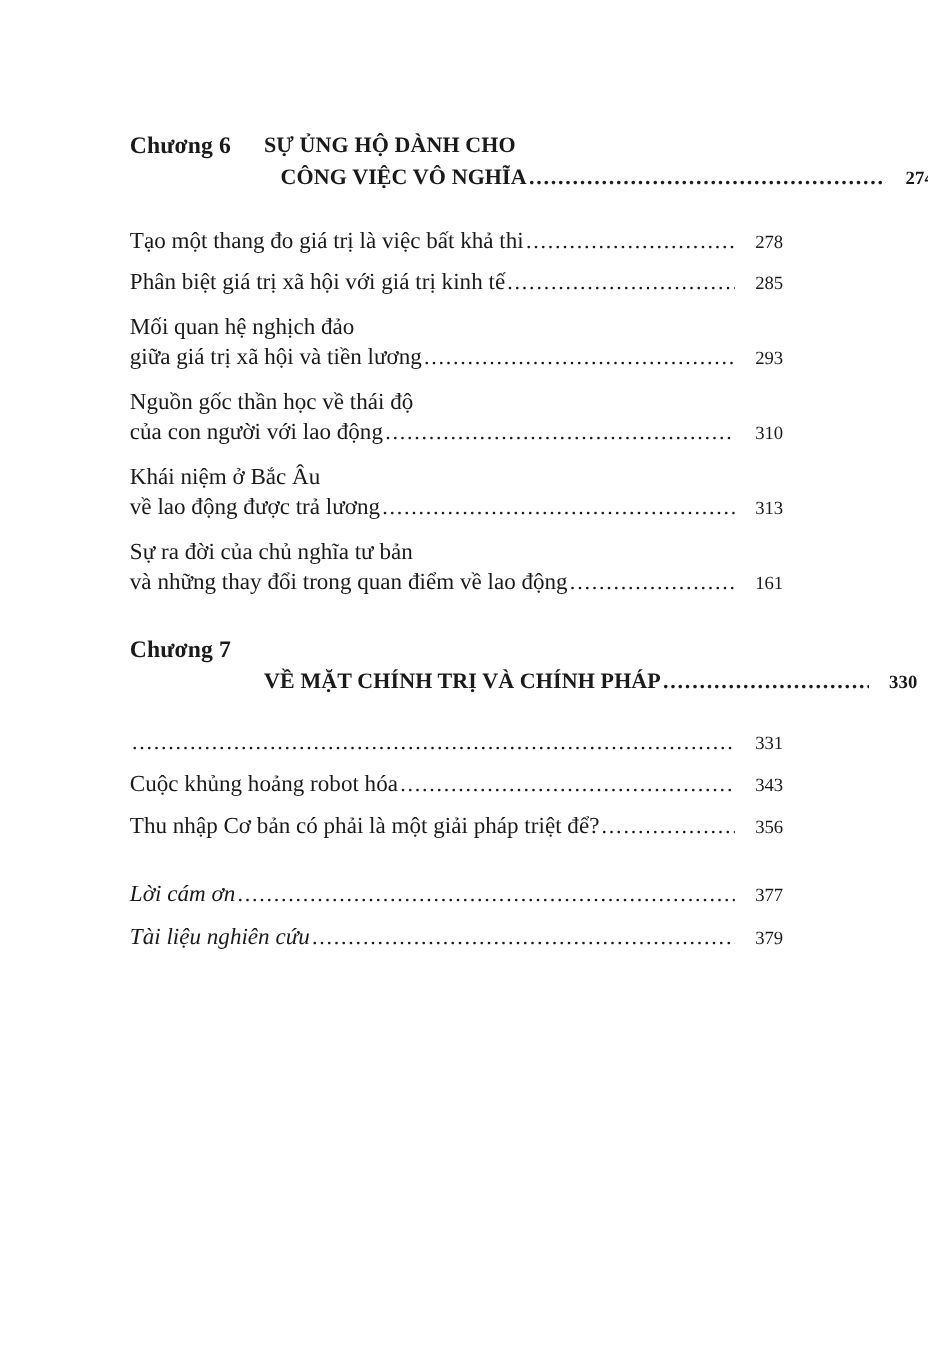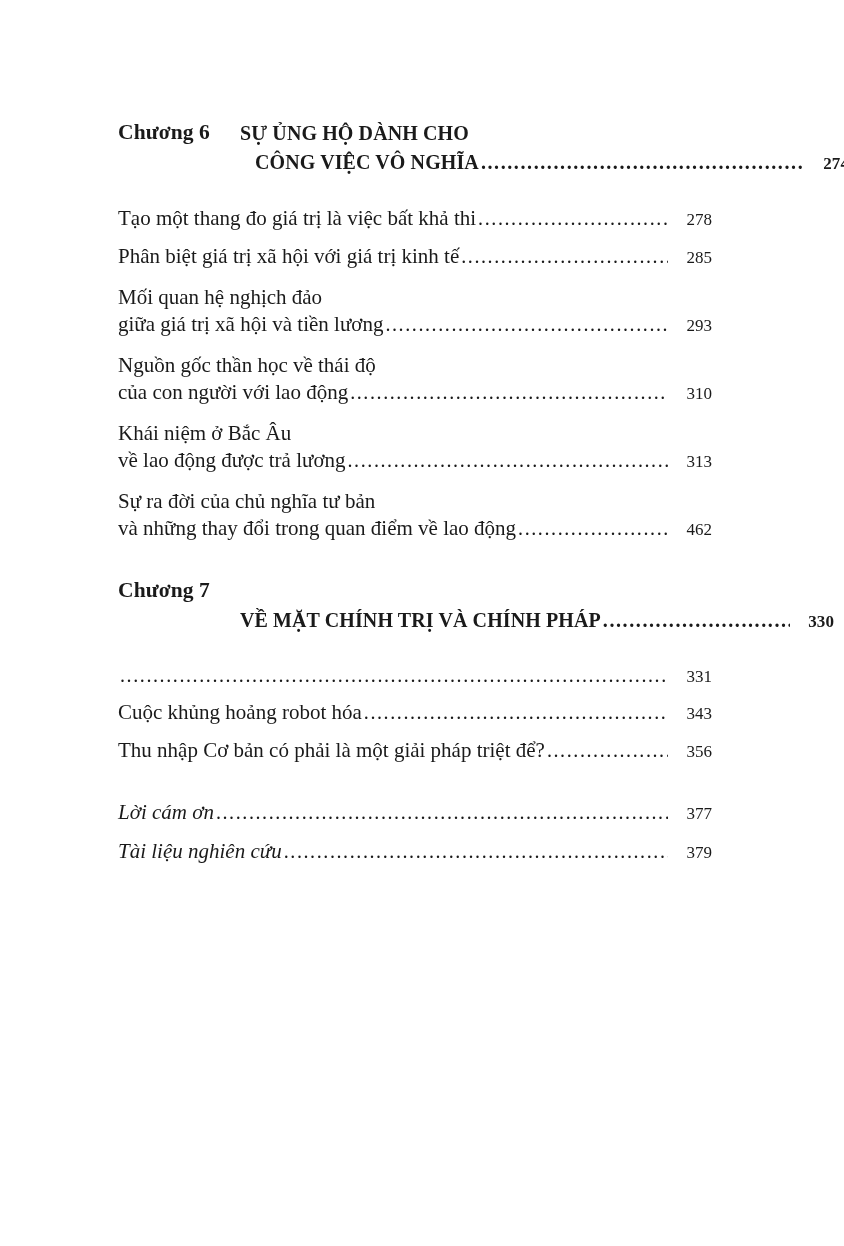--- a/index.html
+++ b/index.html
@@ -24,21 +24,21 @@
   .toc {
     width: 594px;
   }
 
   
   .chapter-entry {
     margin-bottom: 14px;
   }
   .chapter-line {
     display: flex;
-    align-items: flex-end;
+    align-items: center;
     font-size: 21.5px;
     font-weight: bold;
     letter-spacing: 0.1px;
   }
   .chapter-label {
     flex: 0 0 auto;
     width: 122px;
     font-weight: bold;
     font-size: 21.5px;
   }
@@ -170,21 +170,21 @@
         <span class="dots">................................................................................................................................</span>
         <span class="page-num">313</span>
       </div>
     </div>
 
     <div class="entry">
       <div class="entry-first-line">Sự ra đời của chủ nghĩa tư bản</div>
       <div class="entry-row">
         <span class="entry-text">và những thay đổi trong quan điểm về lao động</span>
         <span class="dots">................................................................................................................................</span>
-        <span class="page-num">462</span>
+        <span class="page-num">161</span>
       </div>
     </div>
 
     <div class="spacer-lg"></div>
 
     <div class="chapter-entry">
       <div class="chapter-line">
         <span class="chapter-label">Chương 7</span>
       </div>
       <div class="chapter-line second">

